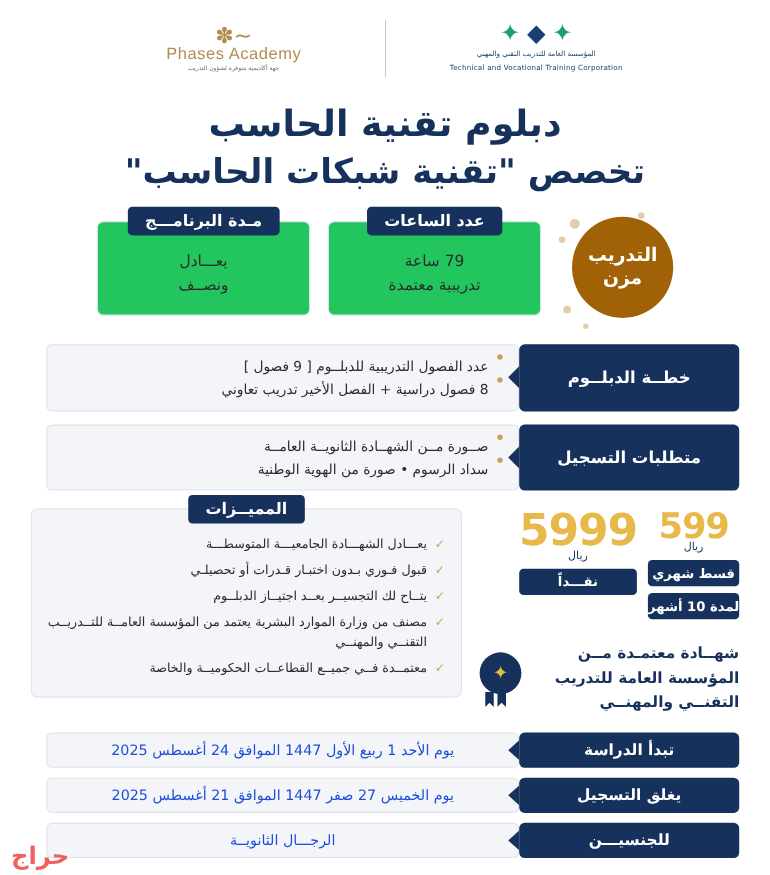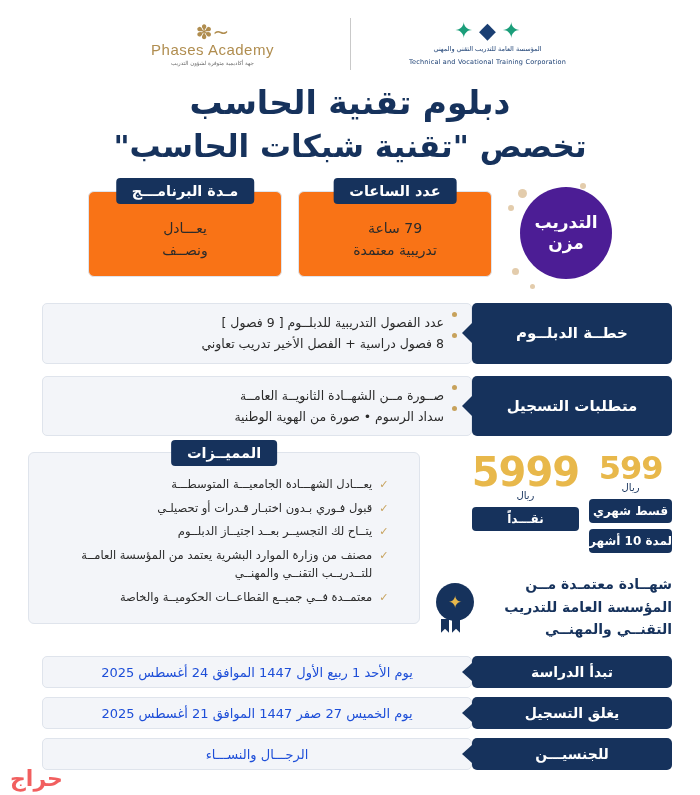--- a/index.html
+++ b/index.html
@@ -21,50 +21,50 @@
   .logo-divider{width:1px;height:52px;background:#c9c9c9;margin:0 22px;}
   .tvtc-mark{display:flex;align-items:center;justify-content:center;gap:6px;}
   .tvtc-glyph{color:#1b9e7a;font-size:22px;line-height:1;}
   .tvtc-glyph2{color:#1b3f73;font-size:22px;line-height:1;}
   .tvtc-text{font-size:6.5px;color:#1b3f73;text-align:center;line-height:1.5;margin-top:3px;letter-spacing:.2px;}
   .phases-name{font-family:Liberation Sans, sans-serif;color:#b08d4f;font-size:15px;letter-spacing:.5px;}
   .phases-sub{font-size:5.5px;color:#6a6a6a;margin-top:2px;letter-spacing:.2px;}
   .phases-swirl{color:#b08d4f;font-size:20px;line-height:.9;}
 
   
-  .title-wrap{text-align:center;margin-top:10px;}
+  .title-wrap{text-align:center;margin-top:20px;}
   .title-1{
     font-size:33px;font-weight:bold;color:#16325c;letter-spacing:0px;
     line-height:1.15;
   }
   .title-2{
     font-size:31px;font-weight:bold;color:#16325c;line-height:1.2;margin-top:6px;
   }
 
   
   .cards-row{
     display:flex;justify-content:center;align-items:flex-start;
     gap:16px;margin-top:26px;padding:0 28px;box-sizing:border-box;
   }
   .info-card{
-    width:172px;background:#f97316;border:1px solid #dfe4ec;border-radius:6px;
+    width:172px;background:#22c55e;border:1px solid #dfe4ec;border-radius:6px;
     padding:26px 10px 14px;position:relative;text-align:center;
   }
   .card-head{
     position:absolute;top:-14px;right:50%;transform:translateX(50%);
     background:#16325c;color:#ffffff;font-size:14.5px;font-weight:bold;
     padding:5px 16px;border-radius:4px;white-space:nowrap;
   }
   .card-line{color:#2b2b2b;font-size:14px;line-height:1.55;}
 
   
   .badge-wrap{position:relative;width:104px;height:104px;margin-top:-4px;}
   .badge{
     width:92px;height:92px;border-radius:50%;
-    background:#4c1d95;color:#ffffff;font-size:17px;font-weight:bold;
+    background:#a16207;color:#ffffff;font-size:17px;font-weight:bold;
     display:flex;align-items:center;justify-content:center;text-align:center;
     line-height:1.25;box-shadow:0 0 0 5px #ffffff;
   }
   .drop{position:absolute;background:#e3ccac;border-radius:50%;}
   .d1{width:9px;height:9px;top:2px;left:10px;}
   .d2{width:6px;height:6px;top:18px;left:0px;}
   .d3{width:7px;height:7px;bottom:16px;left:4px;}
   .d4{width:5px;height:5px;bottom:2px;left:22px;}
   .d5{width:6px;height:6px;top:-4px;right:26px;}
 
@@ -93,21 +93,21 @@
   }
   .bullet .dot{
     width:5px;height:5px;background:#c7a25c;border-radius:50%;
     margin-left:8px;flex:0 0 auto;
   }
 
   
   .mid-row{display:flex;margin:16px 28px 0;gap:14px;align-items:flex-start;}
   .features{
     flex:1;background:#f3f5f9;border:1px solid #dfe4ec;border-radius:6px;
-    padding:22px 30px 12px;position:relative;
+    padding:22px 14px 12px;position:relative;
   }
   .features .card-head{top:-13px;right:50%;}
   .feat{
     display:flex;align-items:flex-start;font-size:11.5px;color:#2b2b2b;
     line-height:1.6;margin-bottom:5px;letter-spacing:.6px;
   }
   .feat .chk{color:#c7a25c;font-size:11px;margin-left:7px;margin-top:1px;}
   .price-col{width:238px;}
   .price-boxes{display:flex;gap:10px;justify-content:flex-start;}
   .price-box{text-align:center;}
@@ -301,18 +301,18 @@
     <div class="bot-row">
       <div class="bot-label">تبدأ الدراسة</div>
       <div class="bot-body">يوم الأحد 1 ربيع الأول 1447 الموافق 24 أغسطس 2025</div>
     </div>
     <div class="bot-row">
       <div class="bot-label">يغلق التسجيل</div>
       <div class="bot-body">يوم الخميس 27 صفر 1447 الموافق 21 أغسطس 2025</div>
     </div>
     <div class="bot-row">
       <div class="bot-label">للجنسيـــن</div>
-      <div class="bot-body">الرجـــال والنســـاء</div>
+      <div class="bot-body">الرجـــال الثانويــة</div>
     </div>
   </div>
 
   <div class="watermark">حراج</div>
 </div>
 
 </body></html>

